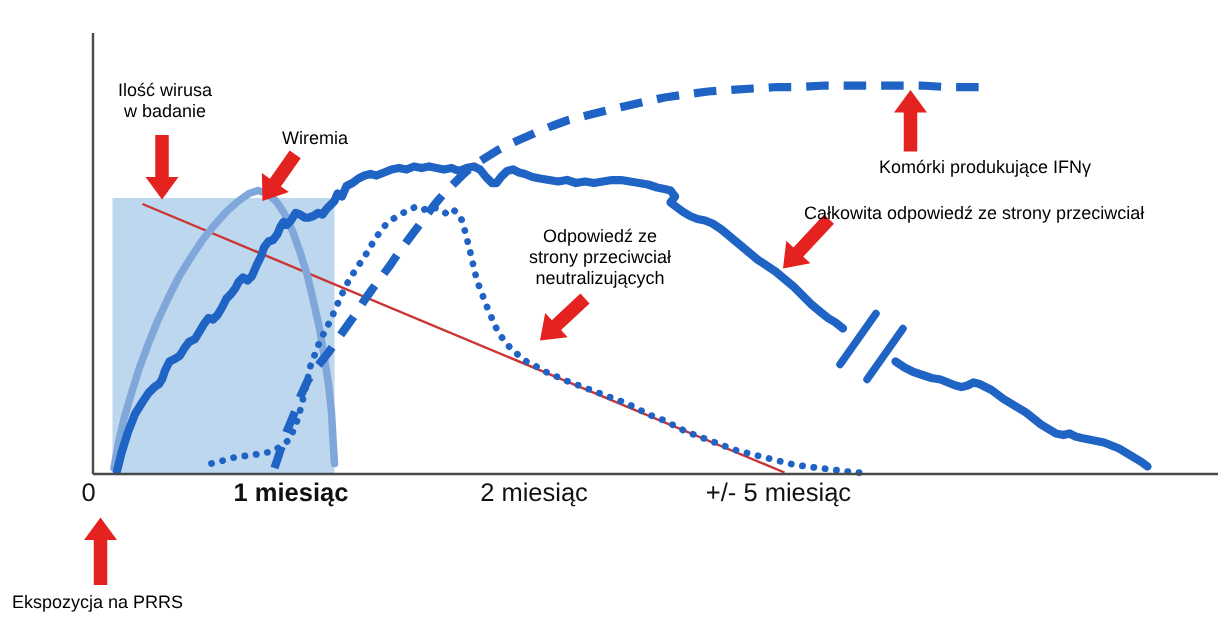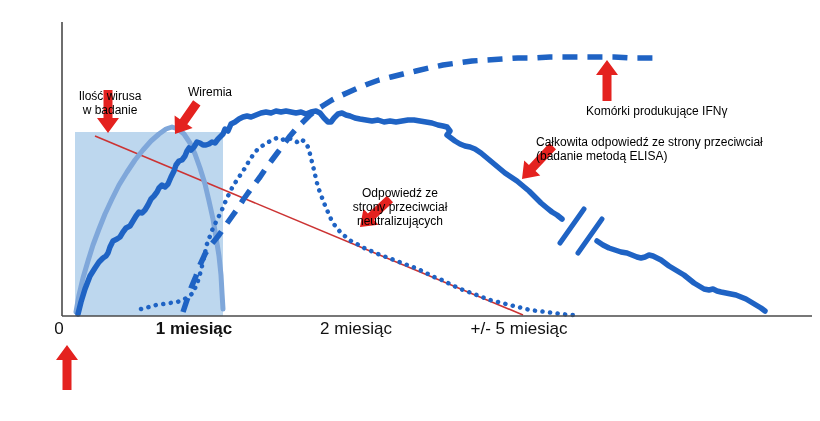--- a/index.html
+++ b/index.html
@@ -1,20 +1,20 @@
 <!DOCTYPE html>
 <html><head>
 <meta charset="utf-8">
 <style>
   html,body{margin:0;padding:0;background:#fff;}
   .stage{position:relative;width:820px;height:421px;background:#ffffff;overflow:hidden;
          font-family:"Liberation Sans",sans-serif;color:#000;}
   #chart-svg{position:absolute;left:0;top:0;}
   .lbl{position:absolute;font-size:12px;line-height:1.18;color:#000;white-space:nowrap;}
-  .lbl.center{text-align:center;white-space:normal;margin-top:36px;}
+  .lbl.center{text-align:center;white-space:normal;}
   #lbl-virus{left:69px;top:53px;width:82px;}
   #lbl-wiremia{left:188px;top:85px;}
   #lbl-neutral{left:346px;top:150px;width:108px;}
   #lbl-ifn{left:586px;top:104px;}
   #lbl-elisa{left:536px;top:135px;width:260px;white-space:nowrap;}
   #lbl-exposure{left:8px;top:394px;}
   .tick{position:absolute;font-size:17px;line-height:1.1;text-align:center;color:#111;}
   #tick-0{left:49px;top:320px;width:20px;}
   #tick-1m{left:144px;top:320px;width:100px;font-weight:bold;}
   #tick-2m{left:306px;top:320px;width:100px;}
@@ -56,22 +56,22 @@
   <div class="lbl center" id="lbl-neutral">
     <span>Odpowiedź ze</span><br>
     <span>strony przeciwciał</span><br>
     <span>neutralizujących</span>
   </div>
 
   <div class="lbl" id="lbl-ifn">Komórki produkujące IFNγ</div>
 
   <div class="lbl" id="lbl-elisa">
     <span>Całkowita odpowiedź ze strony przeciwciał</span><br>
-    <span>(badanie metodą ELISA)</span>
   </div>
 
+  <div class="lbl" id="lbl-exposure">Ekspozycja na PRRS</div>
 
   <div class="tick" id="tick-0">0</div>
   <div class="tick" id="tick-1m">1 miesiąc</div>
   <div class="tick" id="tick-2m">2 miesiąc</div>
   <div class="tick" id="tick-5m">+/- 5 miesiąc</div>
 
 </div>
 
 </body></html>

